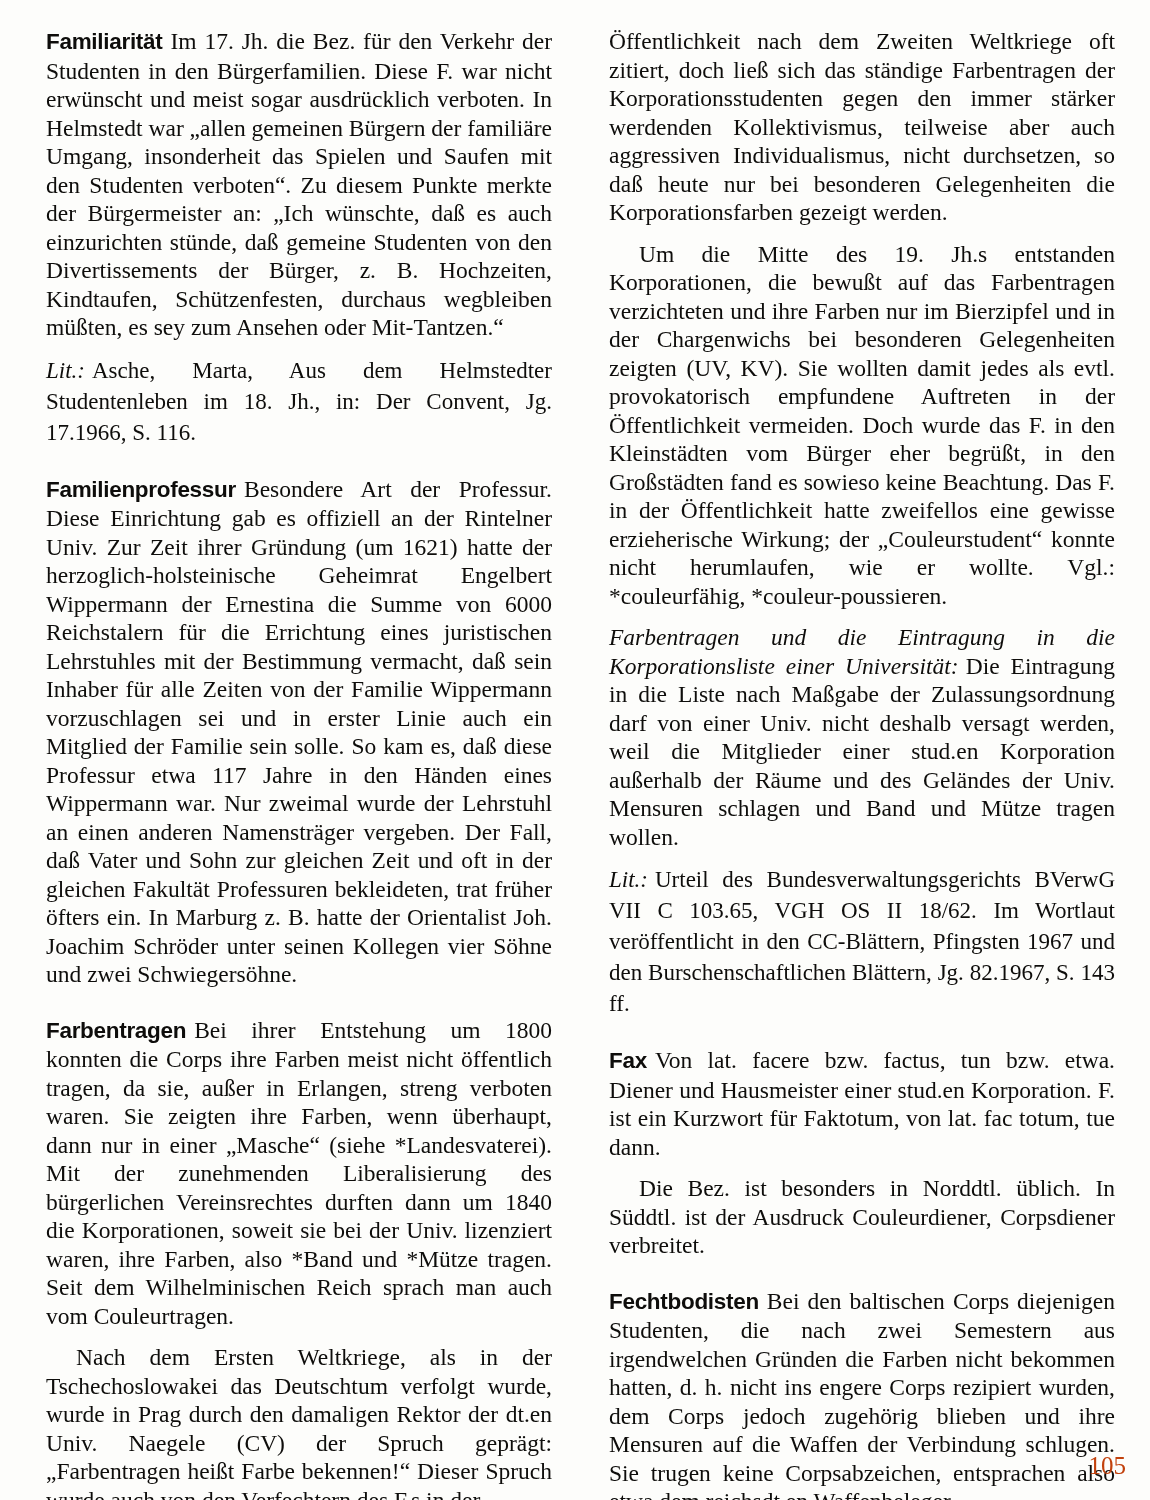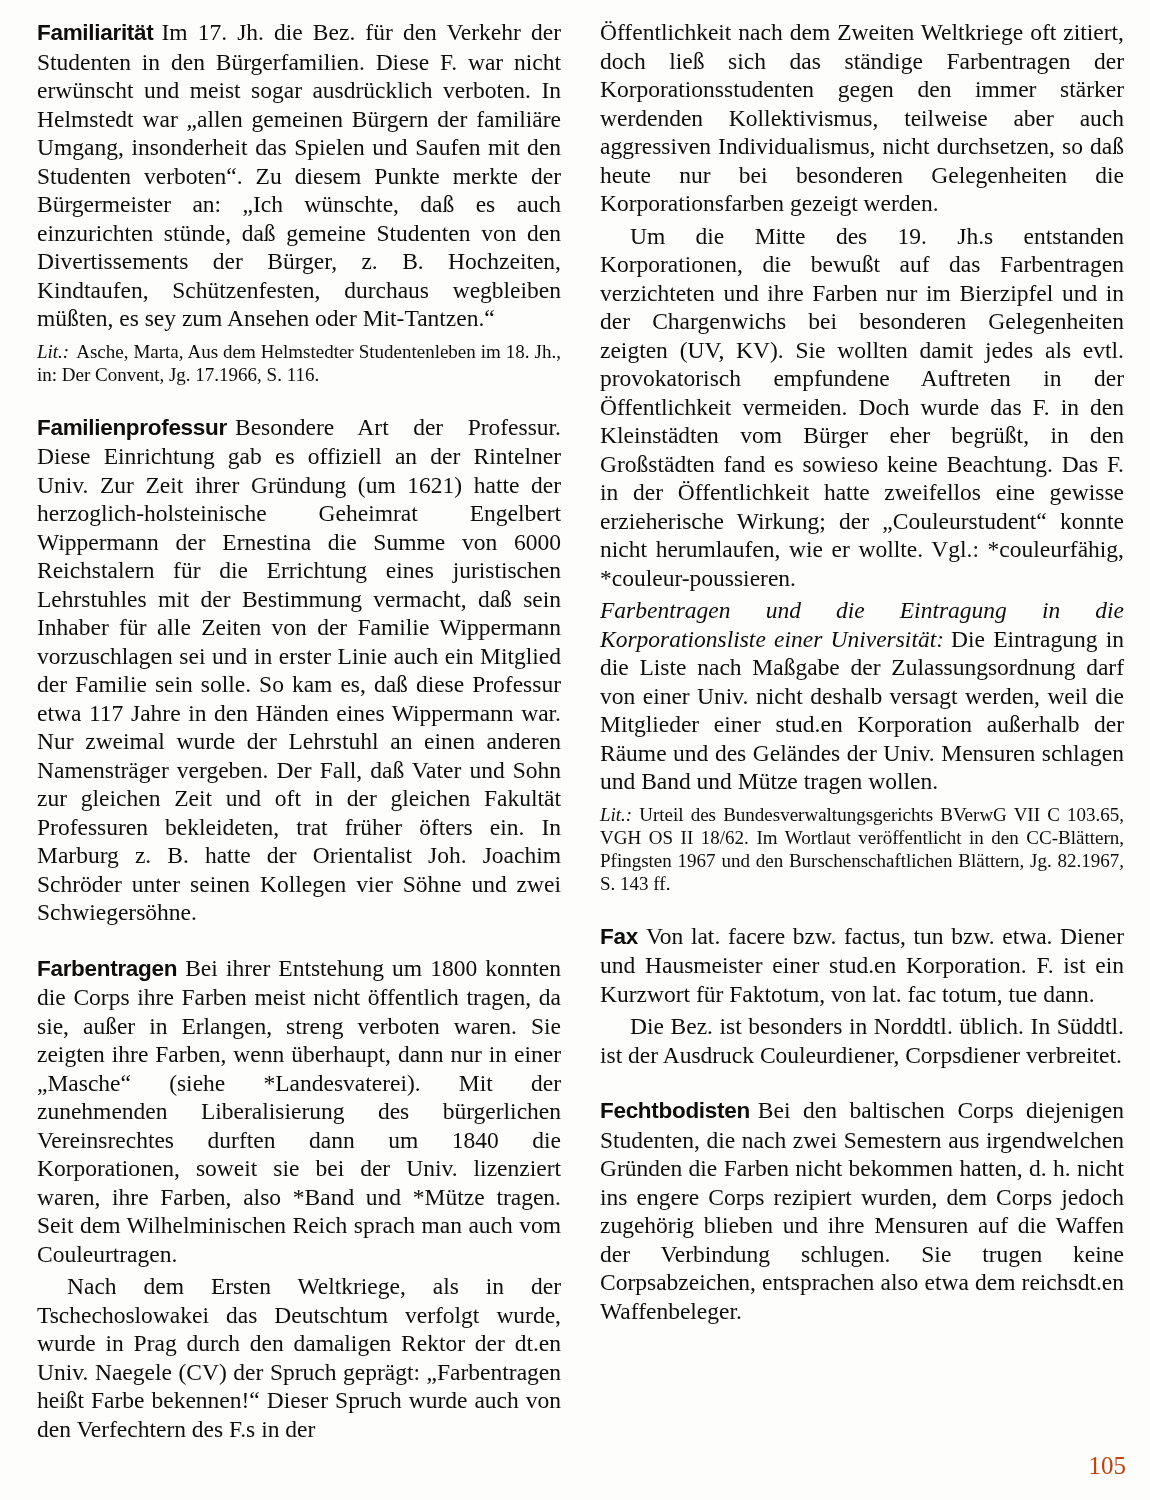--- a/index.html
+++ b/index.html
@@ -16,34 +16,34 @@
   }
   .cols { display: flex; gap: 31px; }
   .col {
     width: 50%;
     text-align: justify;
     font-size: 23.5px;
     line-height: 28.5px;
     hyphens: auto;
     -webkit-hyphens: auto;
   }
-  p { margin: 4px; }
+  p { margin: 13px; }
   .hw {
     font-family: "Liberation Sans", sans-serif;
     font-weight: 700;
     font-size: 22.5px;
     letter-spacing: -0.3px;
     margin-right: 8px;
   }
   .spaced { margin-top: 27px; }
   .para { text-indent: 30px; }
   .lit {
     margin-top: 7px;
-    font-size: 19px;
-    line-height: 23px;
+    font-size: 23px;
+    line-height: 31px;
   }
   .lit-label { font-style: italic; margin-right: 7px; }
   .italic-lead { font-style: italic; margin-right: 7px; }
   .it { }
   .tight { margin-top: 4px; }
   .page-number {
     position: absolute;
     right: 24px; bottom: 20px;
     font-size: 25px;
     color: #c2410c;

